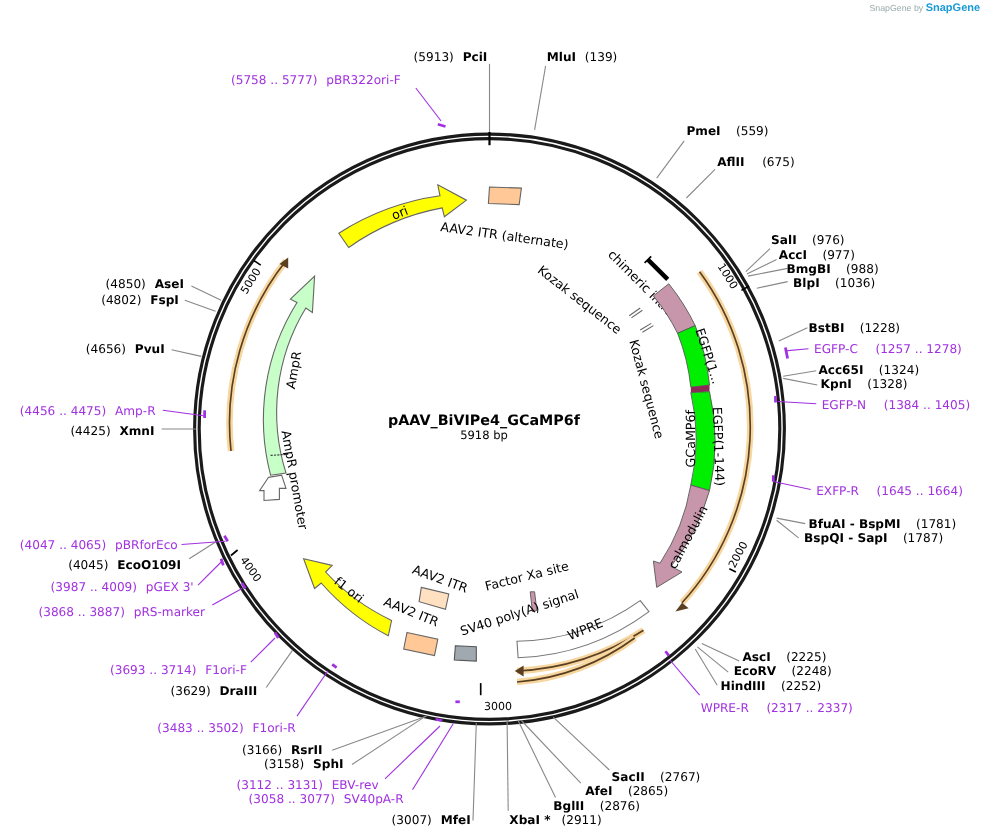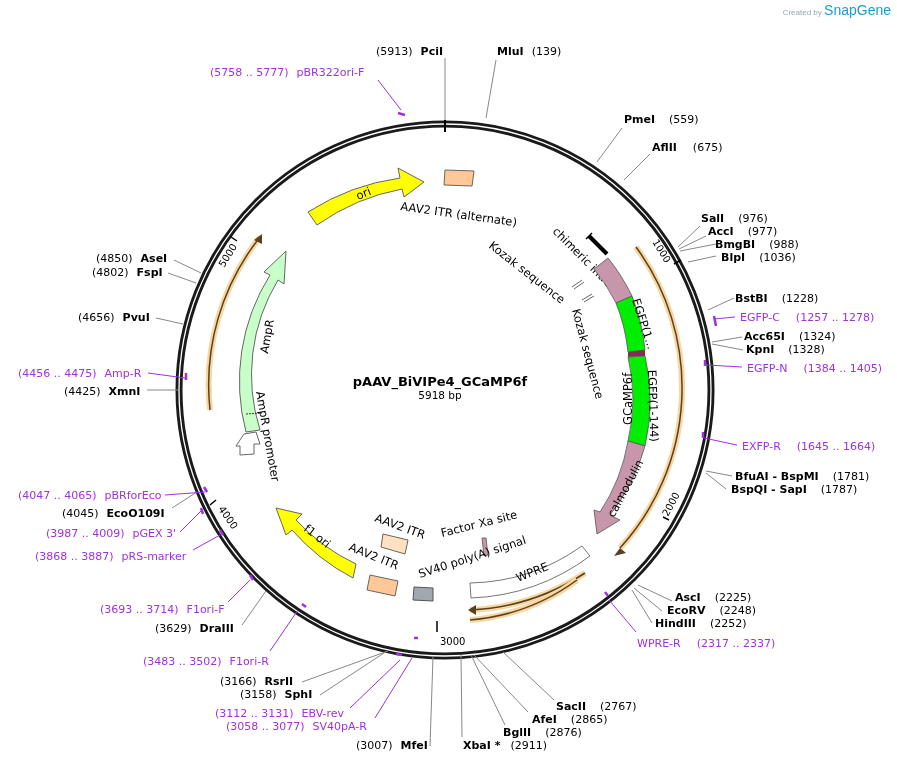--- a/index.html
+++ b/index.html
@@ -4,26 +4,26 @@
 <style>
   html,body{margin:0;padding:0;background:#fff;}
   body{width:897px;height:763px;position:relative;overflow:hidden;font-family:"DejaVu Sans","Liberation Sans",sans-serif;}
   svg{position:absolute;left:0;top:0;}
   .enz{font-size:11px;fill:#000;}
   .enzb{font-weight:bold;}
   .prm{font-size:11px;fill:#a030e0;}
   .feat{font-size:11.5px;fill:#000;}
   .tick{font-size:10px;fill:#000;}
   .credit{position:absolute;right:6px;top:2px;font-size:8px;color:#9aa;font-family:"Liberation Sans",sans-serif;}
-  .credit b{color:#1a9ad6;font-weight:normal;font-size:14px;}
+  .credit b{color:#1a9ad6;font-weight:bold;font-size:10px;}
 </style>
 </head>
 <body>
 
-<div class="credit"><span>Created by</span> <b>SnapGene</b></div>
+<div class="credit"><span>SnapGene by</span> <b>SnapGene</b></div>
 
 <svg width="897" height="763" viewBox="0 0 897 763">
   <defs>
     <path id="p-ori" d="M312,222 A220,220 0 0 1 410,178"></path>
     <path id="p-itralt" d="M398,212 A180,180 0 0 1 520,212"></path>
   </defs>
 
   <g>
     <circle cx="445" cy="390" r="266" fill="none" stroke="#1a1a1a" stroke-width="7"></circle>
     <circle cx="445" cy="390" r="266" fill="none" stroke="#fff" stroke-width="1.3"></circle>

